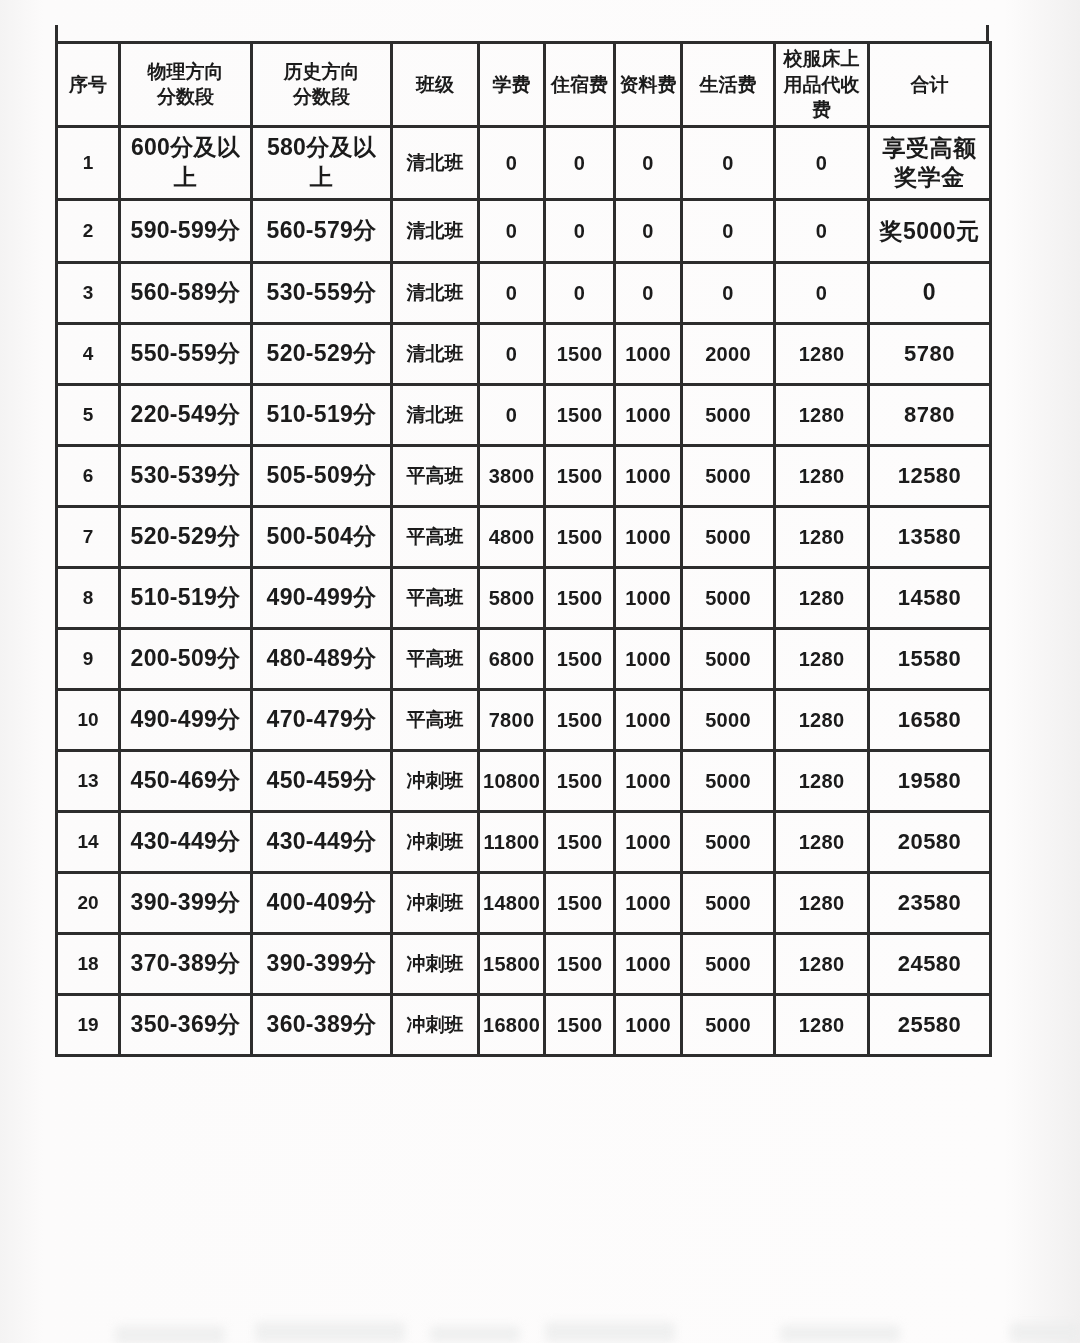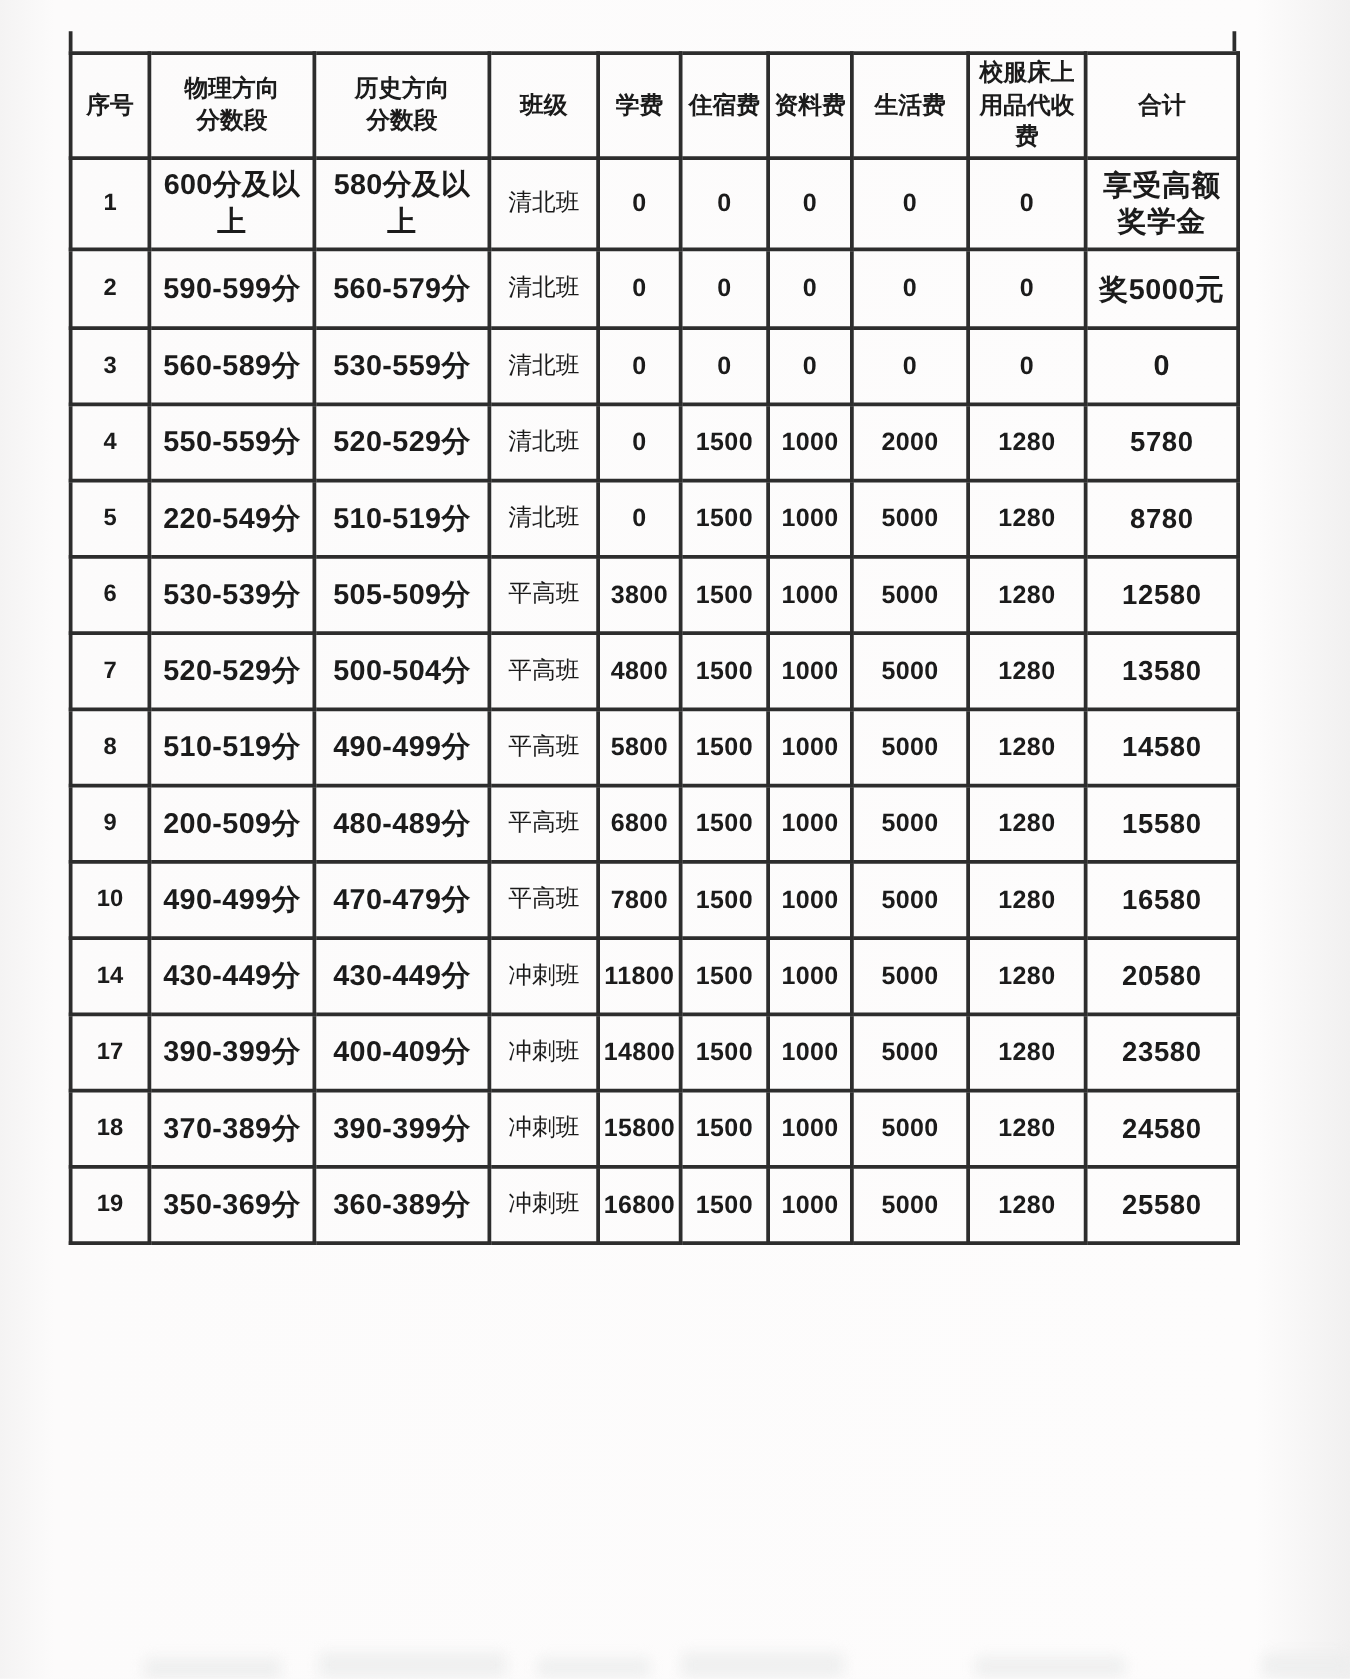--- a/index.html
+++ b/index.html
@@ -39,21 +39,21 @@
     height:74px;
     font-size:19px;
     font-weight:700;
     line-height:1.35;
   }
   .fee-table tbody tr { height:61px; }
   .fee-table tbody tr:first-child { height:73px; }
   .fee-table tbody tr:nth-child(2) { height:63px; }
   .col0 { font-size:19px; font-weight:700; }
   .col1, .col2 { font-size:23px; font-weight:600; letter-spacing:0.3px; }
-  .col3 { font-size:19px; font-weight:400; }
+  .col3 { font-size:19px; font-weight:700; }
   .col4, .col5, .col6, .col7, .col8 { font-size:20px; font-weight:700; letter-spacing:0.3px; }
   .col9 { font-size:22px; font-weight:700; letter-spacing:0.5px;margin-top:21px; }
   .fee-table tbody tr:first-child .col9,
   .fee-table tbody tr:nth-child(2) .col9 { font-size:23px; line-height:1.25; }
   .fee-table tbody tr:nth-child(3) .col9 { font-size:23px; }
   
   .bottom-artifacts { position:absolute; left:0; top:1318px; width:1080px; height:25px; }
   .smudge {
     position:absolute;
     background:#eceded;
@@ -222,33 +222,45 @@
           <td class="col2">470-479分</td>
           <td class="col3">平高班</td>
           <td class="col4">7800</td>
           <td class="col5">1500</td>
           <td class="col6">1000</td>
           <td class="col7">5000</td>
           <td class="col8">1280</td>
           <td class="col9">16580</td>
         </tr>
         <tr>
+          <td class="col0">13</td>
+          <td class="col1">450-469分</td>
+          <td class="col2">450-459分</td>
+          <td class="col3">冲刺班</td>
+          <td class="col4">10800</td>
+          <td class="col5">1500</td>
+          <td class="col6">1000</td>
+          <td class="col7">5000</td>
+          <td class="col8">1280</td>
+          <td class="col9">19580</td>
+        </tr>
+        <tr>
           <td class="col0">14</td>
           <td class="col1">430-449分</td>
           <td class="col2">430-449分</td>
           <td class="col3">冲刺班</td>
           <td class="col4">11800</td>
           <td class="col5">1500</td>
           <td class="col6">1000</td>
           <td class="col7">5000</td>
           <td class="col8">1280</td>
           <td class="col9">20580</td>
         </tr>
         <tr>
-          <td class="col0">17</td>
+          <td class="col0">20</td>
           <td class="col1">390-399分</td>
           <td class="col2">400-409分</td>
           <td class="col3">冲刺班</td>
           <td class="col4">14800</td>
           <td class="col5">1500</td>
           <td class="col6">1000</td>
           <td class="col7">5000</td>
           <td class="col8">1280</td>
           <td class="col9">23580</td>
         </tr>

